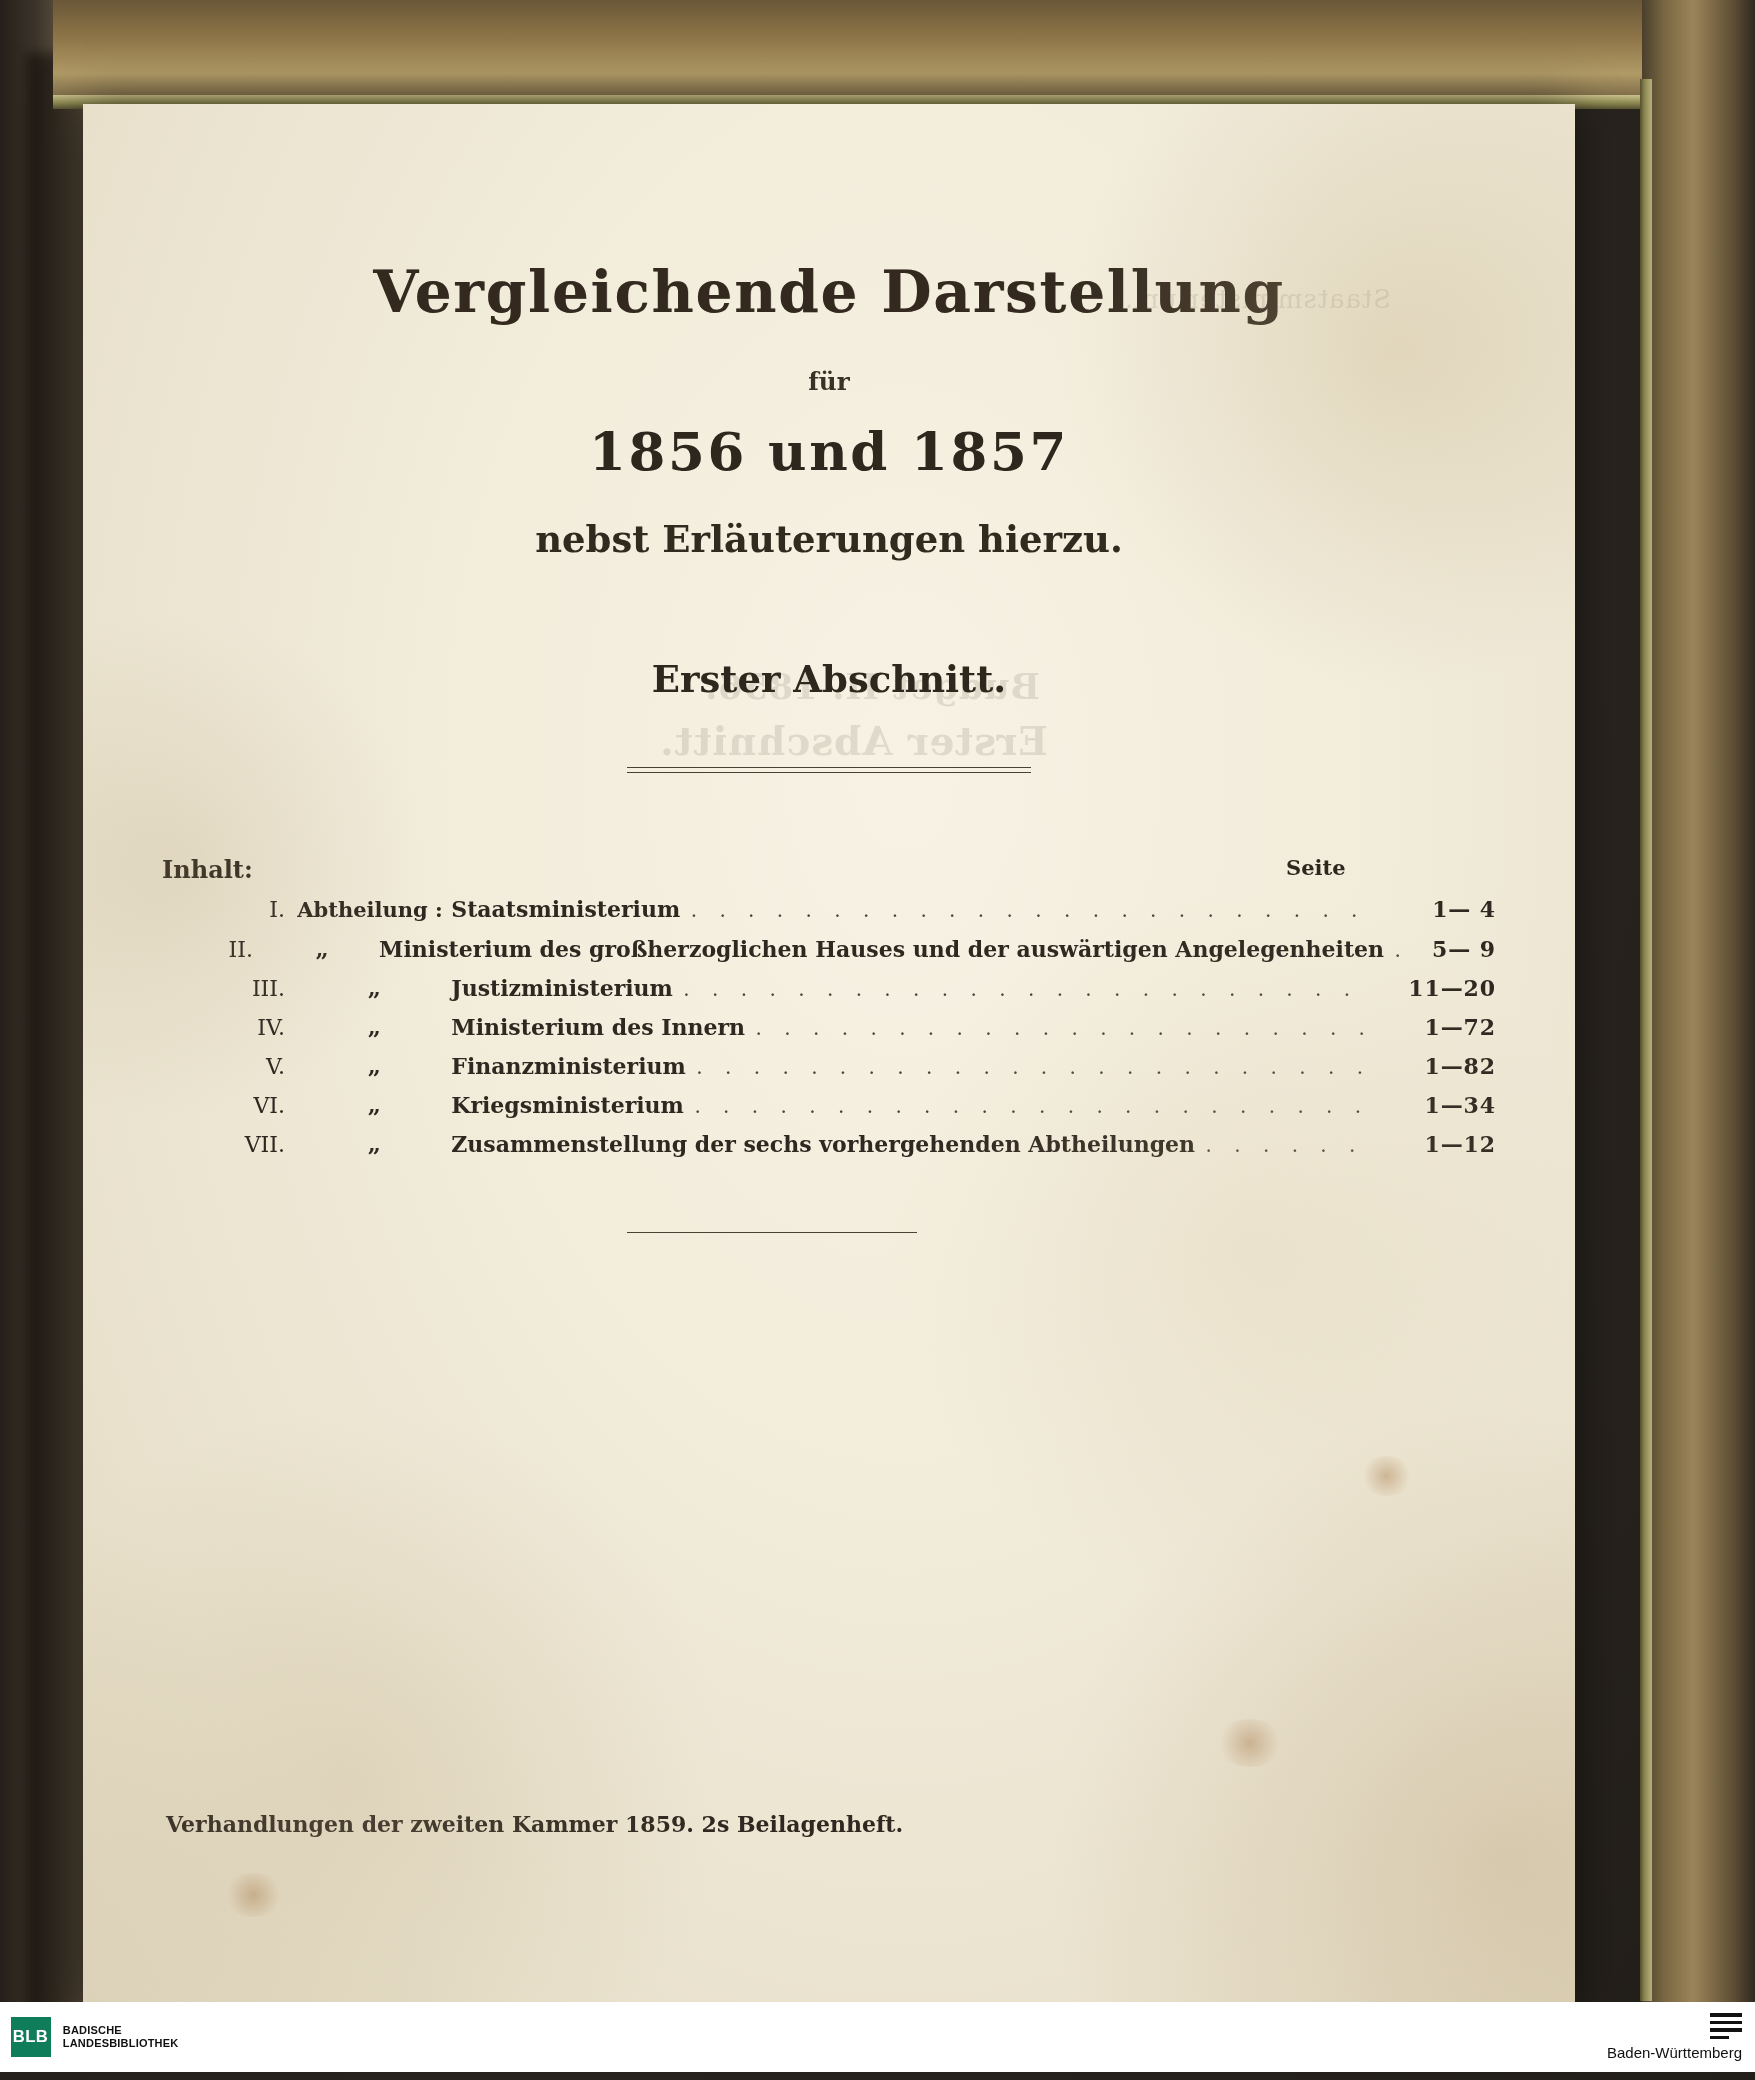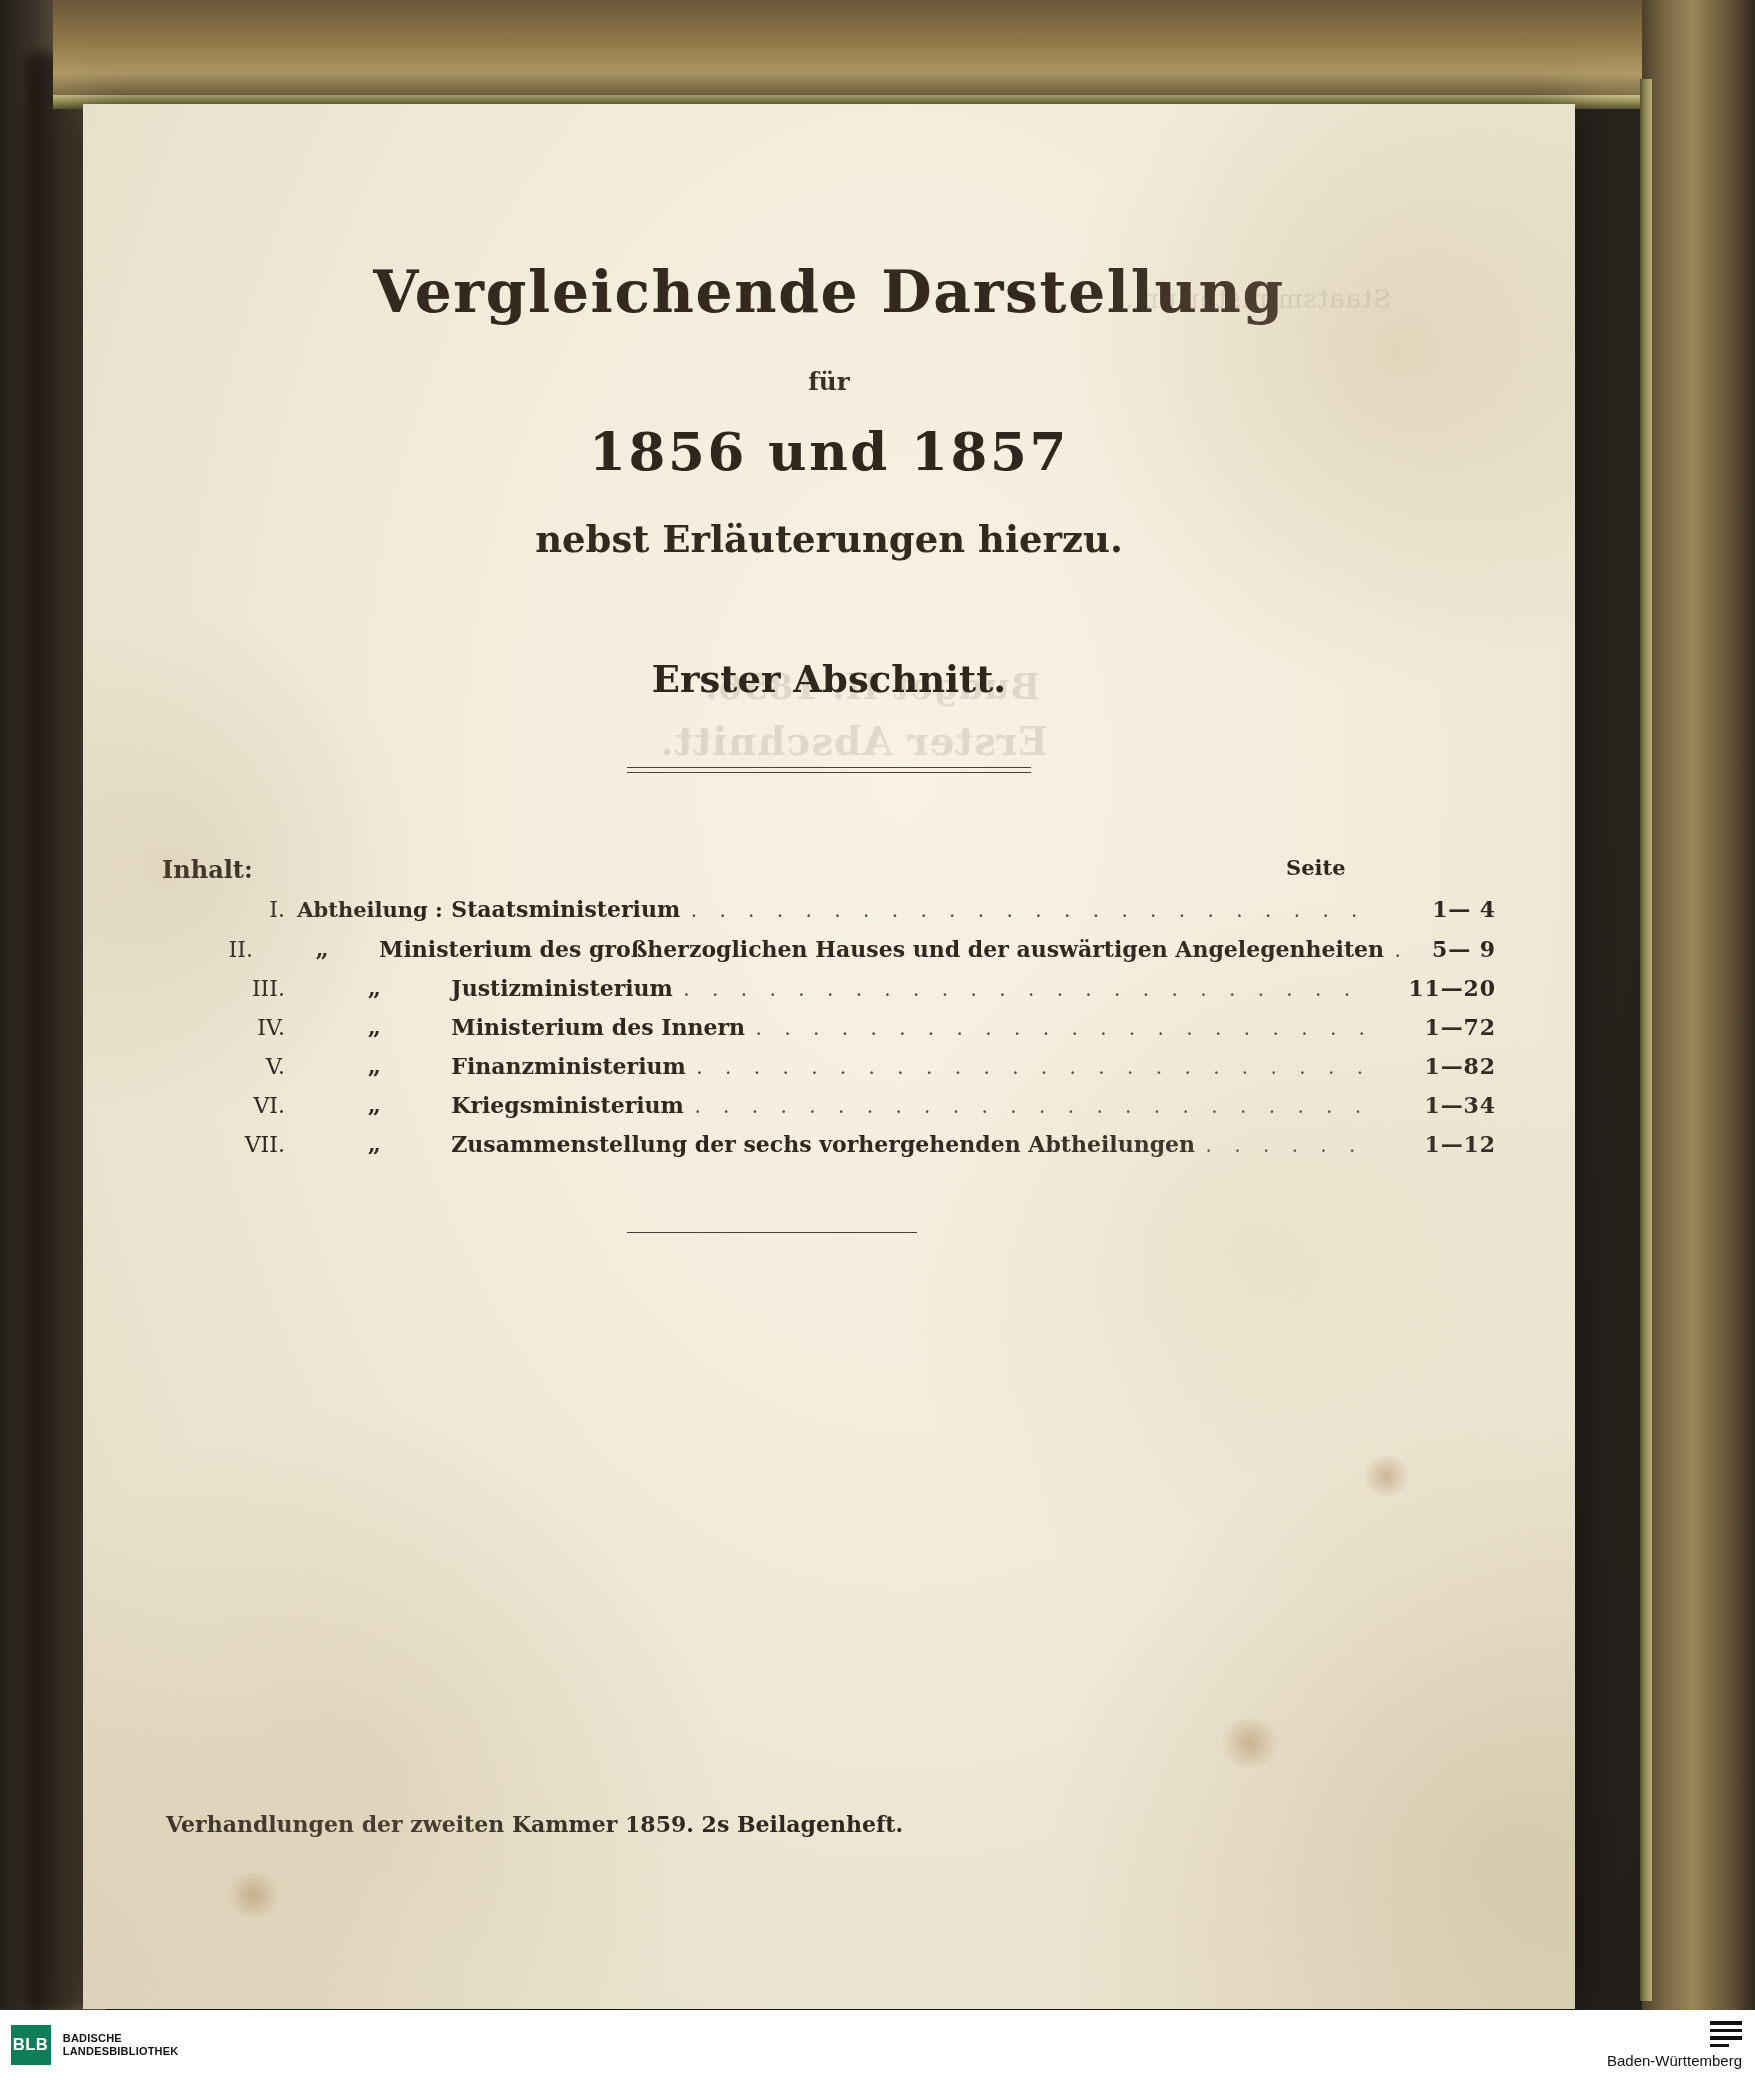--- a/index.html
+++ b/index.html
@@ -256,21 +256,21 @@
   .footline {
     position: absolute;
     left: 83px; top: 1707px;
     font-size: 22px;
     color: #2f2720;
   }
 
   
   .footer-bar {
     position: absolute;
-    left: 0; bottom: 0;
+    left: 0; bottom: 8px;
     width: 1756px; height: 70px;
     background: #ffffff;
     display: flex;
     align-items: center;
   }
   .blb-logo {
     margin-left: 10.5px;
     width: 40px; height: 40px;
     background: #0f7d5a;
     color: #fff;

